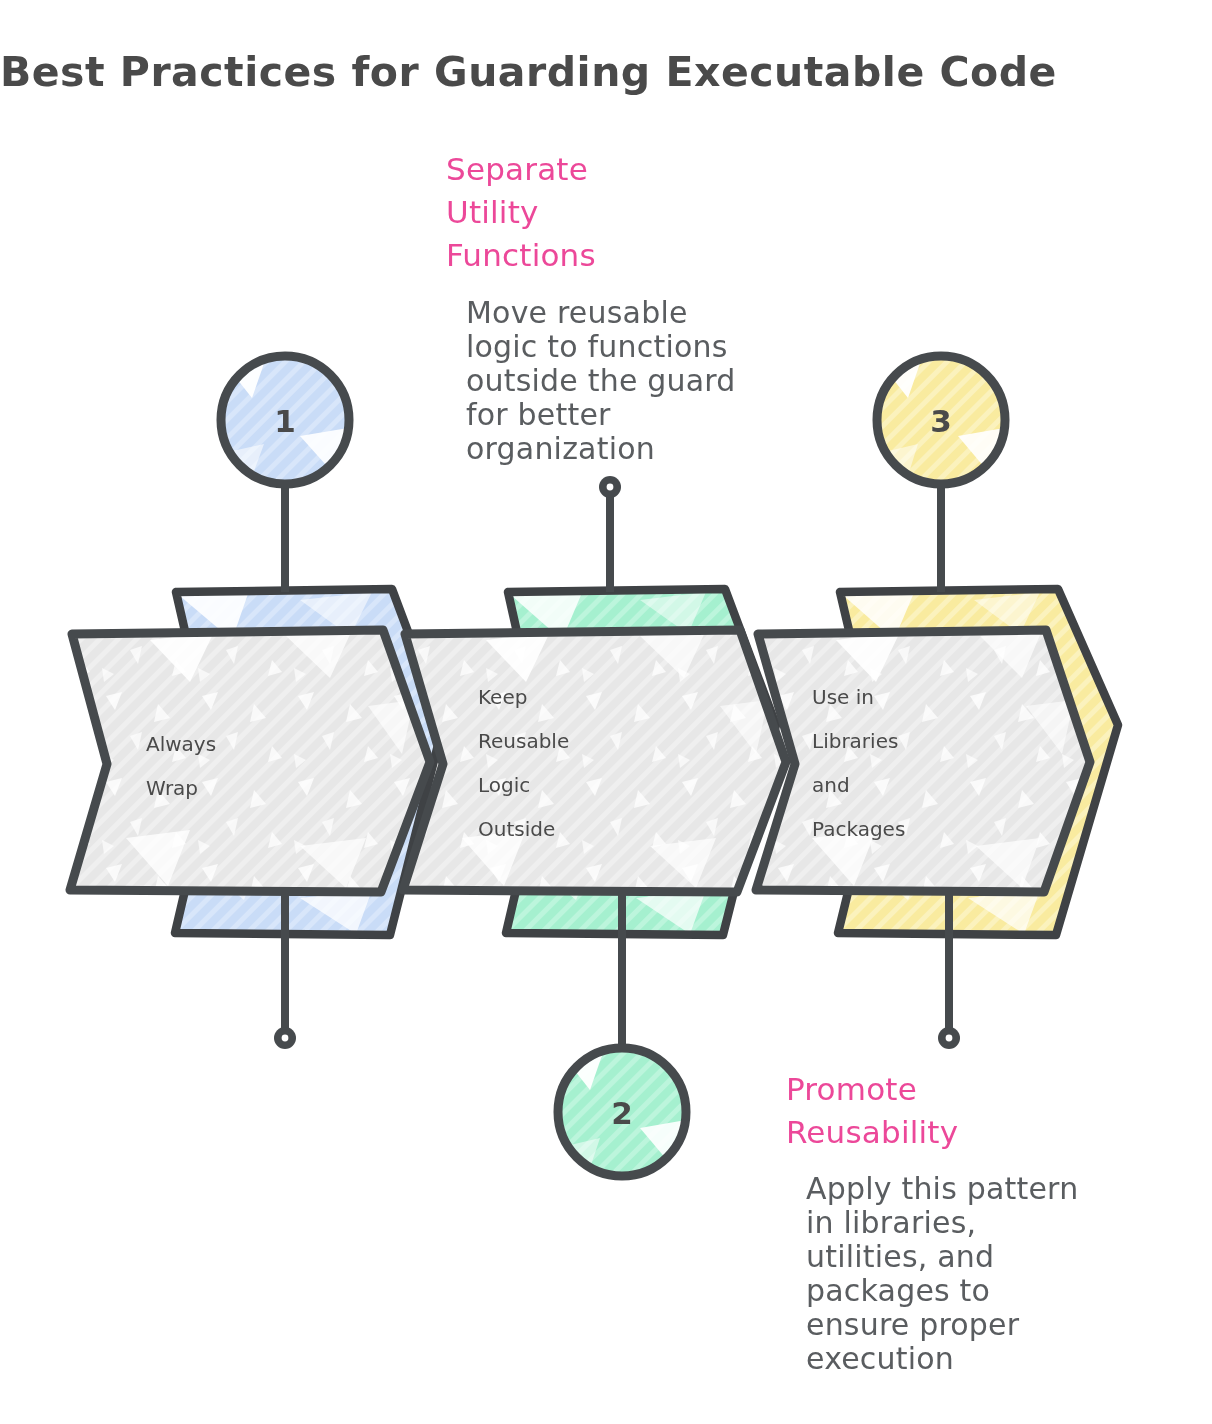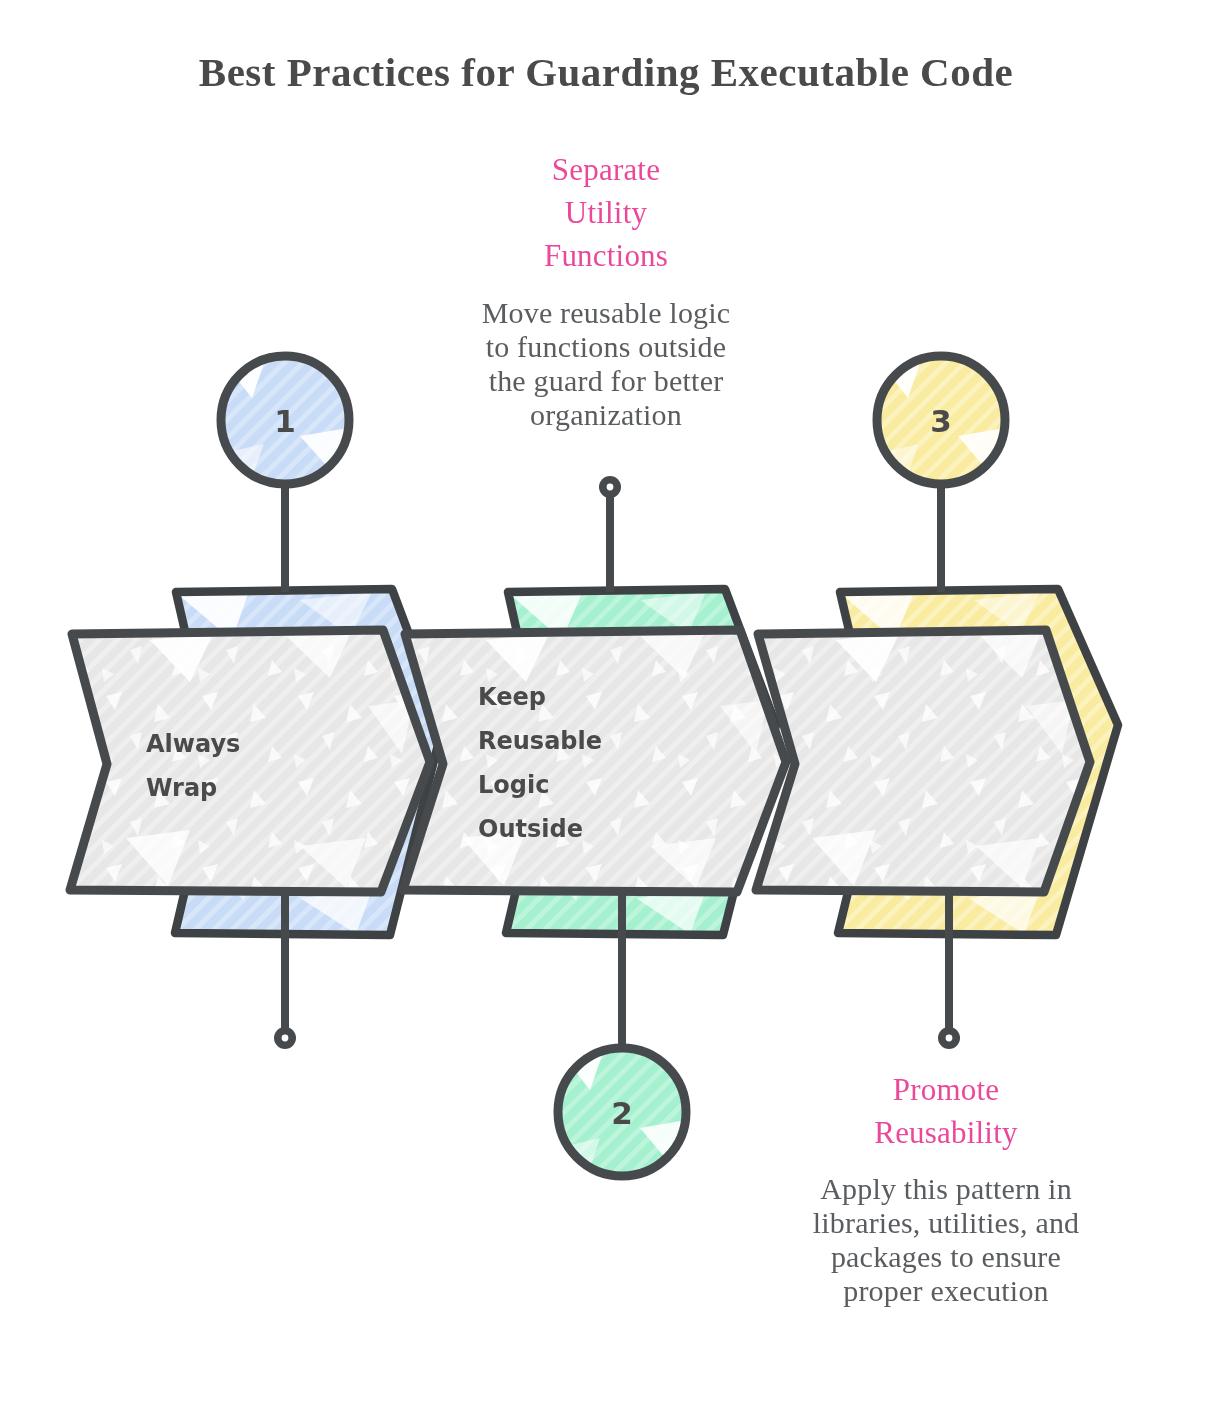--- a/index.html
+++ b/index.html
@@ -25,23 +25,21 @@
     position: absolute;
     left: 0;
     top: 0;
     width: 1212px;
     height: 1424px;
     pointer-events: none;
   }
   .txt {
     position: absolute;
     color: #4a4a4a;
-    text-align: center;
     letter-spacing: 0.2px;
-    font-family: Liberation Serif, serif;
   }
   .title {
     left: 0;
     top: 48px;
     width: 1212px;
     font-size: 41px;
     font-weight: bold;
     color: #4a4a4a;
     letter-spacing: 0.5px;
   }
@@ -50,22 +48,22 @@
     line-height: 43px;
     color: #ec4899;
   }
   .desc {
     font-size: 30px;
     line-height: 34px;
     color: #5a5d60;
   }
   .steplabel {
     position: absolute;
-    font-size: 24px;
-    font-weight: bold;
+    font-size: 20px;
+    font-weight: normal;
     line-height: 44px;
     color: #4a4a4a;
     text-align: left;
   }
   .numtext {
     font-size: 31px;
     font-weight: bold;
     fill: #4a4a4a;
   }
   
@@ -290,14 +288,18 @@
   <div class="txt heading" id="br-head" style="white-space: pre-line;">Promote
 Reusability</div>
   <div class="txt desc" id="br-desc">Apply this pattern in libraries, utilities, and packages to ensure proper execution</div>
 
   <div class="steplabel" id="lbl-1" style="white-space: pre-line;">Always
 Wrap</div>
   <div class="steplabel" id="lbl-2" style="white-space: pre-line;">Keep
 Reusable
 Logic
 Outside</div>
+  <div class="steplabel" id="lbl-3" style="white-space: pre-line;">Use in
+Libraries
+and
+Packages</div>
 
 </div>
 
 </body></html>

